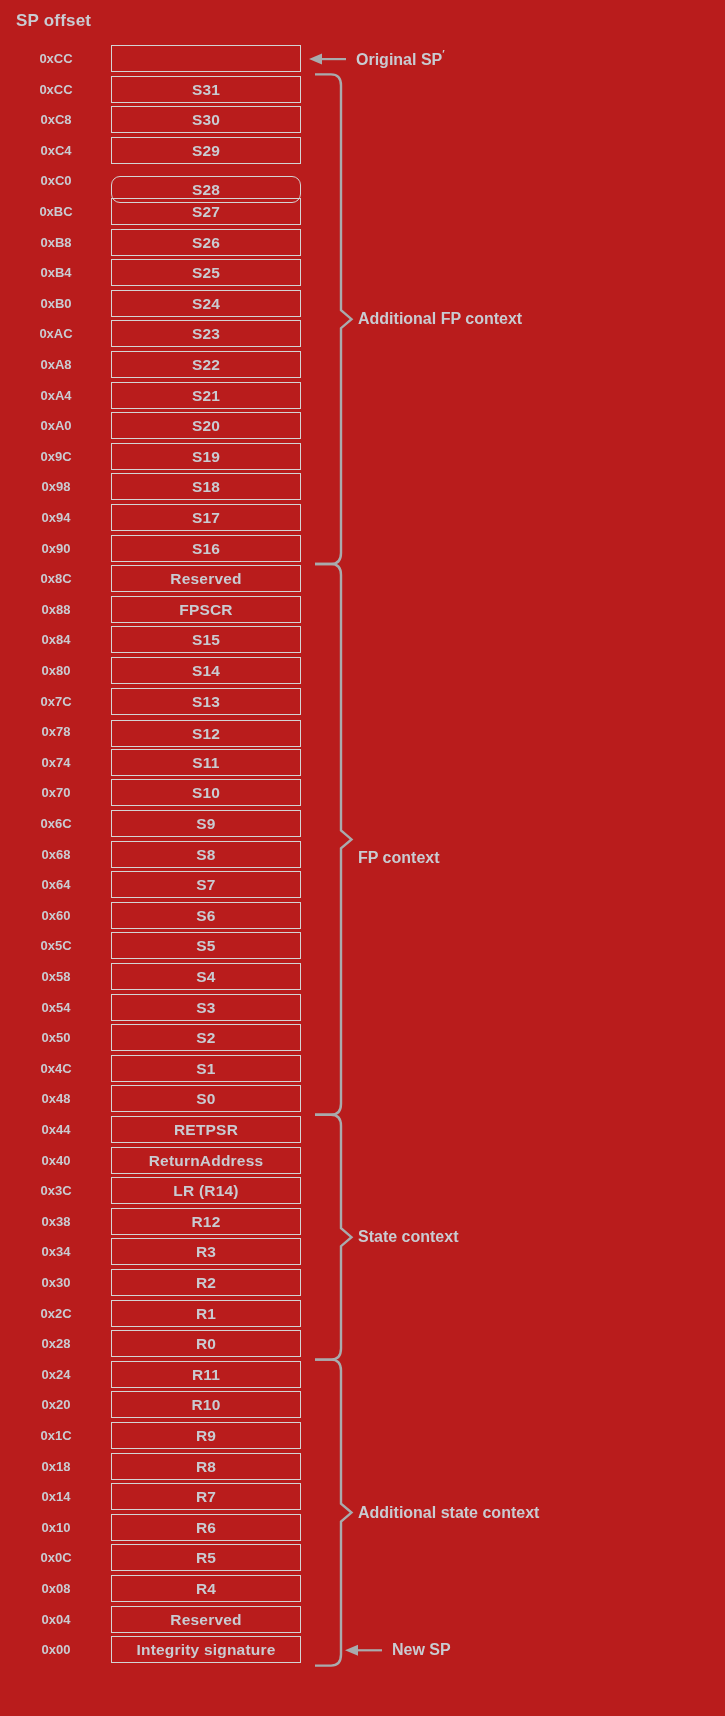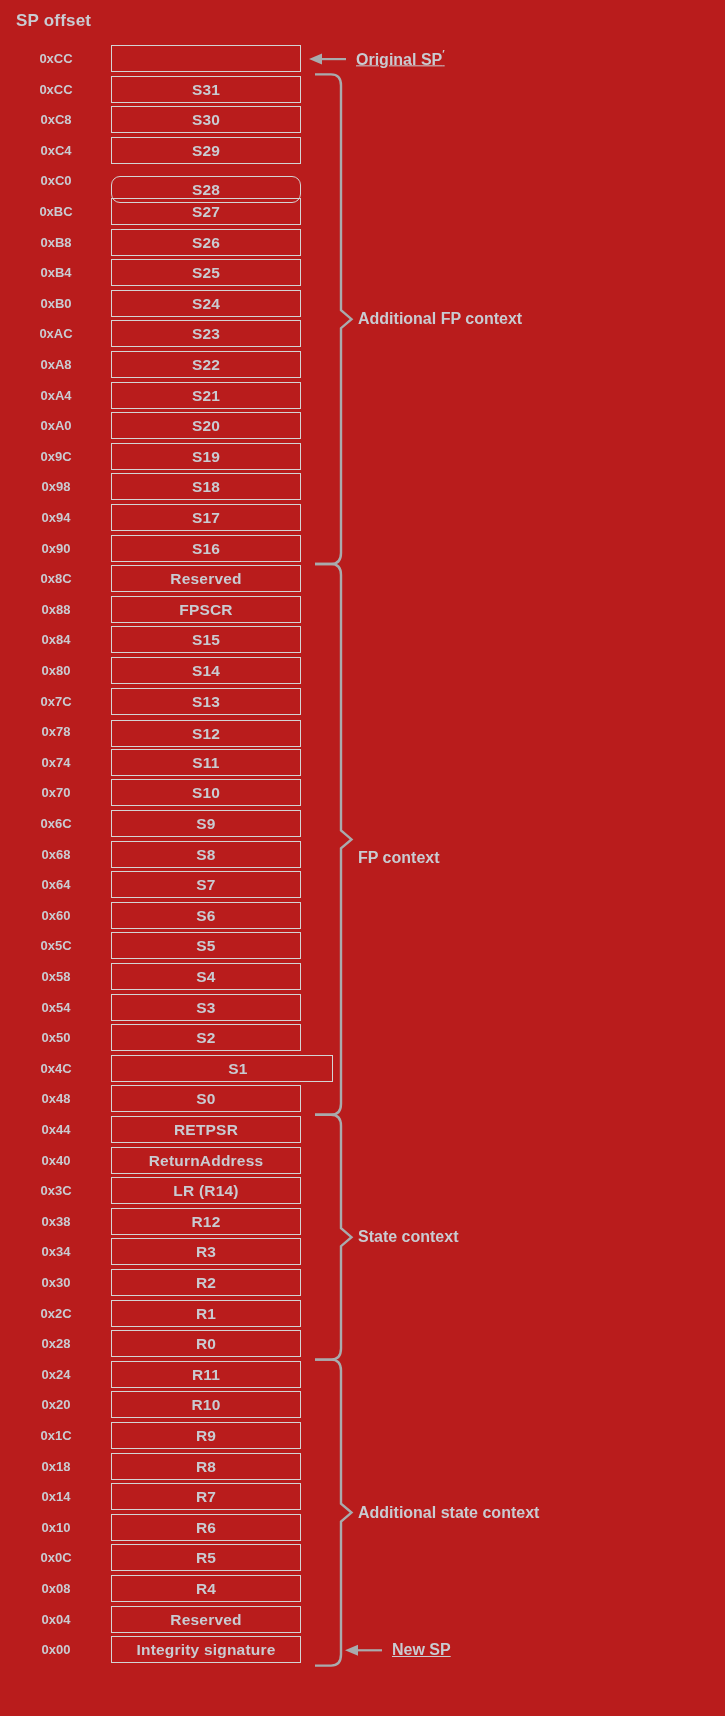--- a/index.html
+++ b/index.html
@@ -28,21 +28,21 @@
   }
   .overlay-svg{position:absolute;left:0;top:0;}
   .brace-label{
     position:absolute;left:358px;
     transform:translateY(-50%);
     font-size:16px;white-space:nowrap;
   }
   .ptr-label{
     position:absolute;
     transform:translateY(-50%);
-    font-size:16px;white-space:nowrap;text-decoration:underline;
+    font-size:16px;white-space:nowrap;
   }
   sup{font-size:10px;}
   .footnote{
     position:absolute;left:18px;top:1670px;width:700px;
     font-size:15.5px;letter-spacing:0.1px;
   }
 </style>
 </head>
 <body>
 
@@ -111,21 +111,21 @@
       <div class="stack-cell" style="top: 901.8px; border-color: rgb(212, 212, 212);">S6</div>
       <div class="offset-label" style="top: 932.4px;">0x5C</div>
       <div class="stack-cell" style="top: 932.4px; border-color: rgb(212, 212, 212);">S5</div>
       <div class="offset-label" style="top: 963px;">0x58</div>
       <div class="stack-cell" style="top: 963px; border-color: rgb(212, 212, 212);">S4</div>
       <div class="offset-label" style="top: 993.6px;">0x54</div>
       <div class="stack-cell" style="top: 993.6px; border-color: rgb(212, 212, 212);">S3</div>
       <div class="offset-label" style="top: 1024.2px;">0x50</div>
       <div class="stack-cell" style="top: 1024.2px; border-color: rgb(212, 212, 212);">S2</div>
       <div class="offset-label" style="top: 1054.8px;">0x4C</div>
-      <div class="stack-cell" style="top: 1054.8px; border-color: rgb(212, 212, 212); padding-left: 32px;">S1</div>
+      <div class="stack-cell" style="top: 1054.8px; border-color: rgb(212, 212, 212);">S1</div>
       <div class="offset-label" style="top: 1085.4px;">0x48</div>
       <div class="stack-cell" style="top: 1085.4px; border-color: rgb(212, 212, 212);">S0</div>
       <div class="offset-label" style="top: 1116px;">0x44</div>
       <div class="stack-cell" style="top: 1116px; border-color: rgb(212, 212, 212);">RETPSR</div>
       <div class="offset-label" style="top: 1146.6px;">0x40</div>
       <div class="stack-cell" style="top: 1146.6px; border-color: rgb(212, 212, 212);">ReturnAddress</div>
       <div class="offset-label" style="top: 1177.2px;">0x3C</div>
       <div class="stack-cell" style="top: 1177.2px; border-color: rgb(212, 212, 212);">LR (R14)</div>
       <div class="offset-label" style="top: 1207.8px;">0x38</div>
       <div class="stack-cell" style="top: 1207.8px; border-color: rgb(212, 212, 212);">R12</div>

